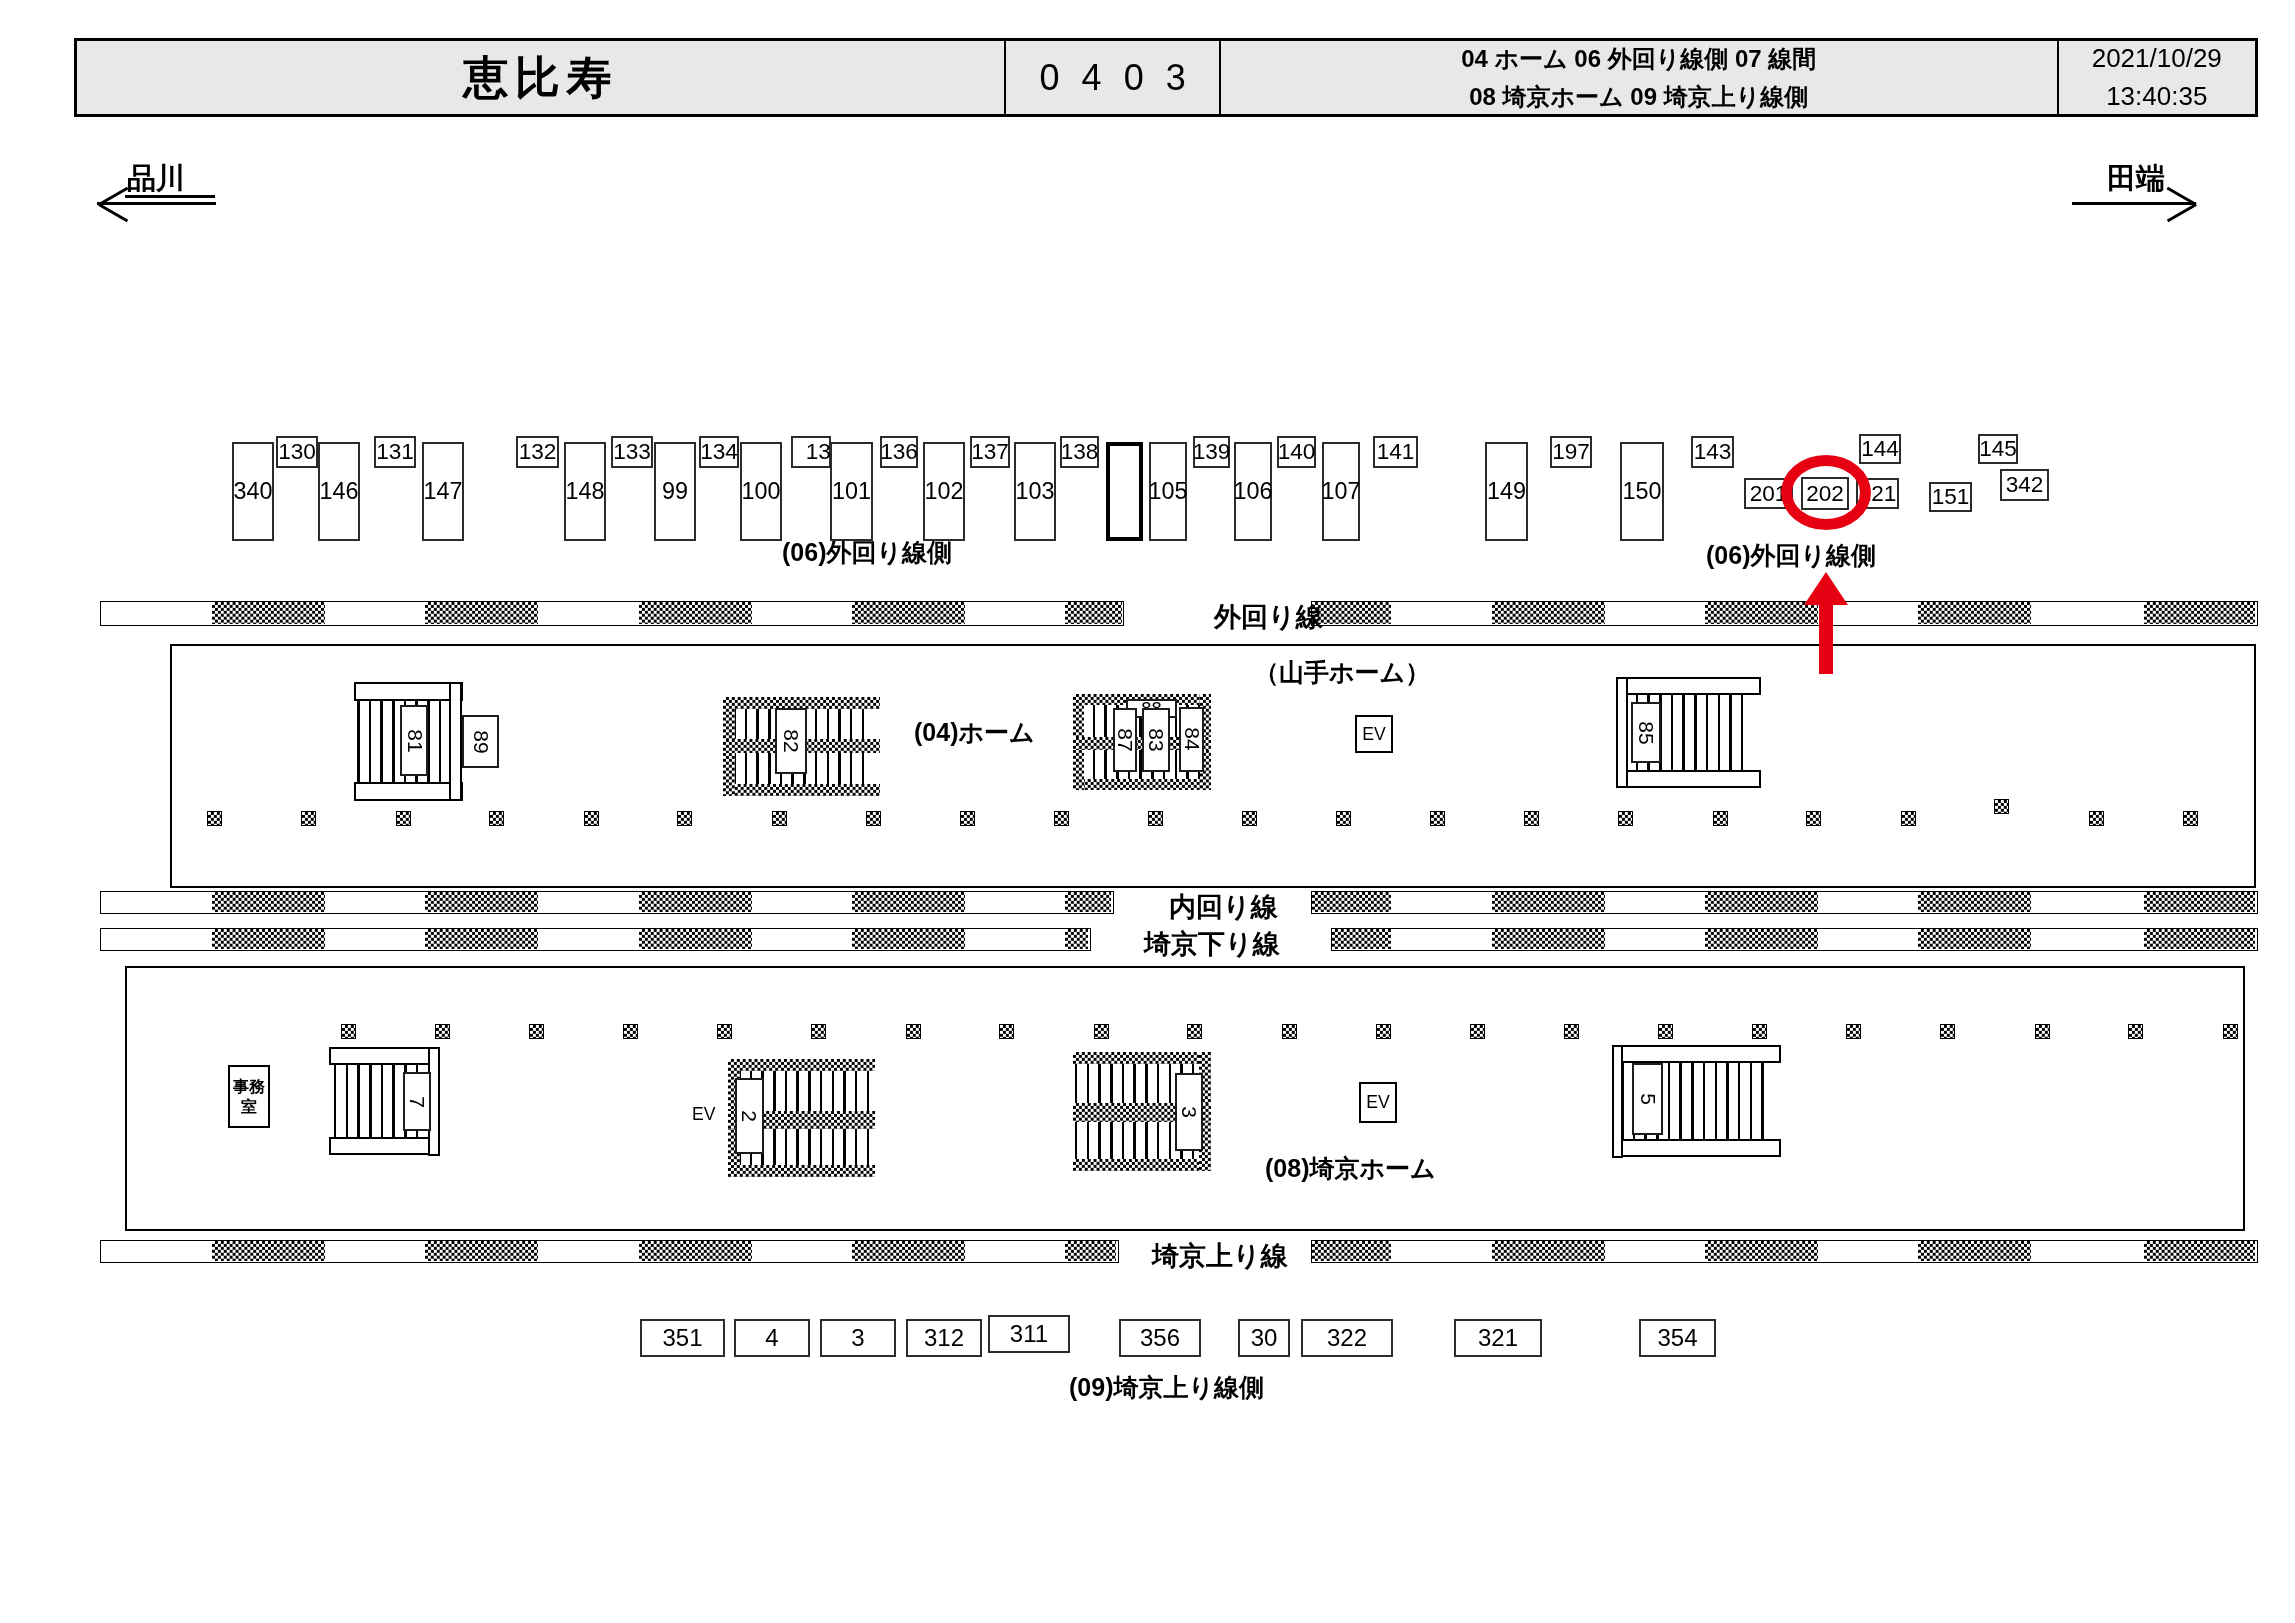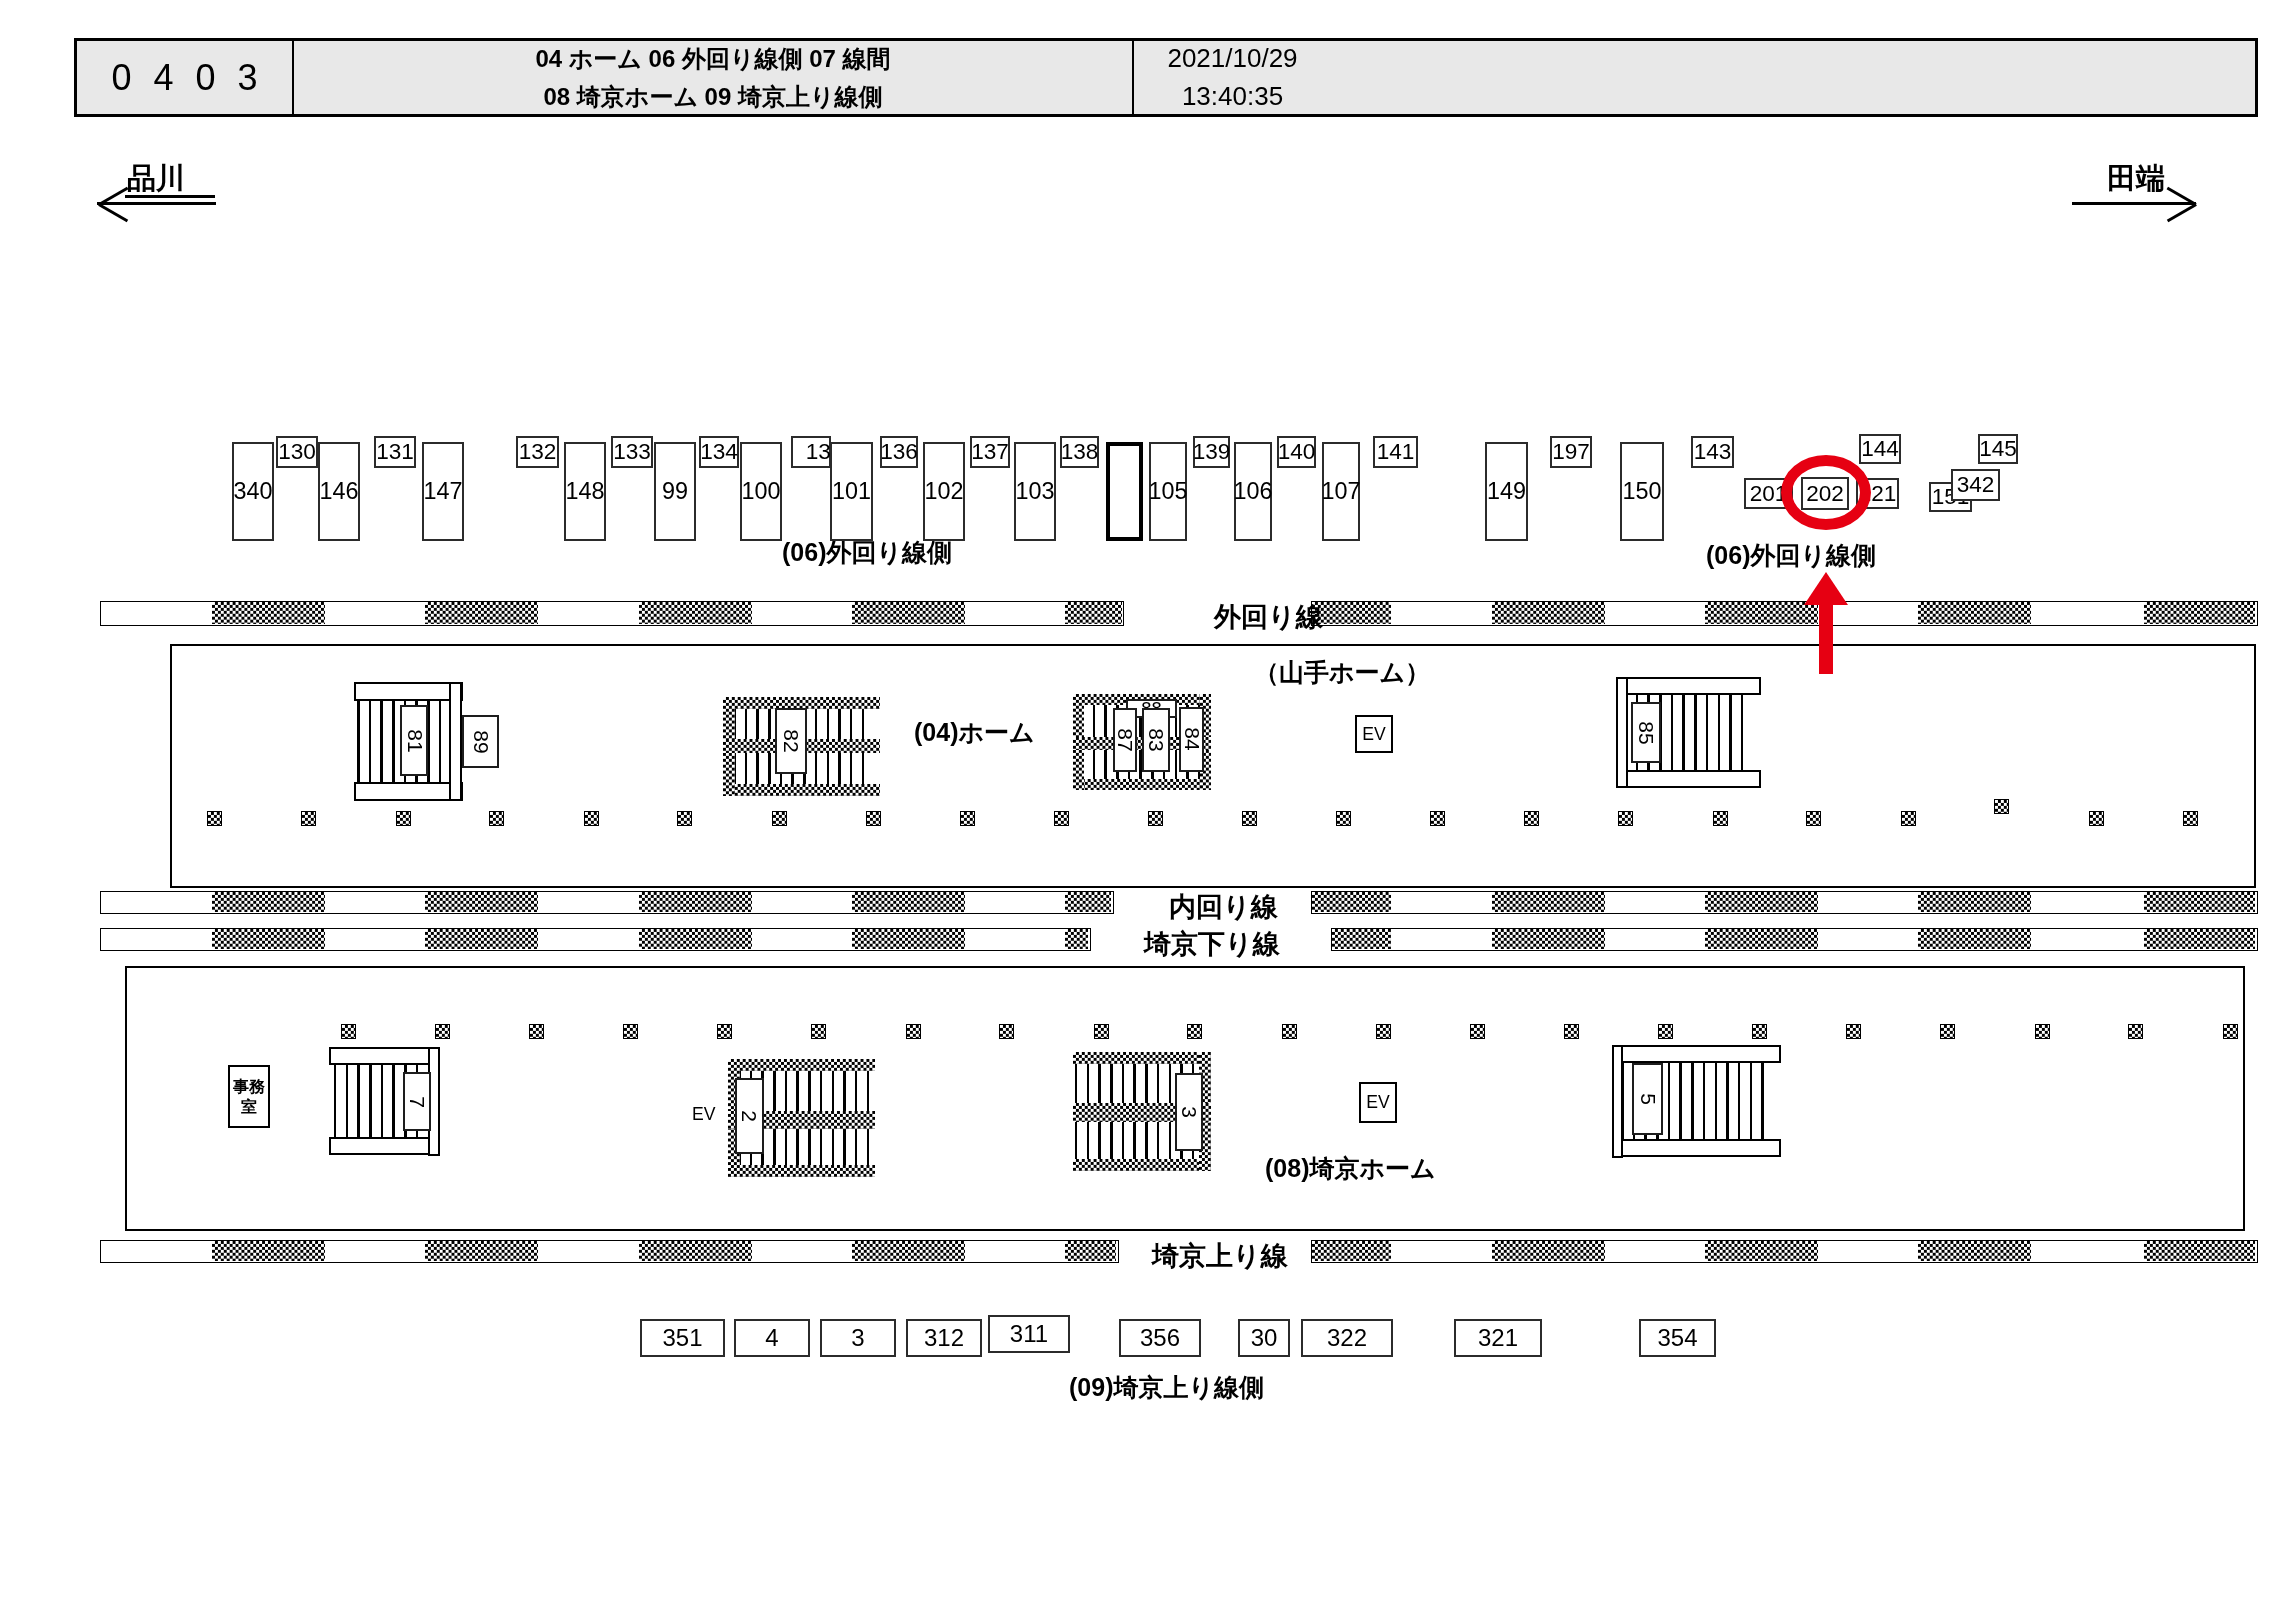--- a/index.html
+++ b/index.html
@@ -61,20 +61,23 @@
   #red-arrow-head{left:1804px;top:572px;width:0;height:0;border-left:22px solid transparent;
     border-right:22px solid transparent;border-bottom:33px solid #e60012;z-index:40;}
   #red-arrow-shaft{left:1819px;top:602px;width:14.2px;height:72px;background:#e60012;z-index:40;}
 </style>
 </head>
 <body>
 
 <div id="scene">
 
   <div id="header">
+    <div class="hcell" style="width:930px;">
+      <span id="station-name">恵比寿</span>
+    </div>
     <div class="hcell" style="width:215px;">
       <span id="station-code">0403</span>
     </div>
     <div class="hcell" style="width:840px;">
       <span class="legendline">04 ホーム  06 外回り線側  07 線間</span>
       <span class="legendline">08 埼京ホーム  09 埼京上り線側</span>
     </div>
     <div class="hcell" style="width:199px;">
       <span class="dtline">2021/10/29</span>
       <span class="dtline">13:40:35</span>
@@ -239,21 +242,21 @@
     <div class="nbox tall" style="left: 1485px; top: 442px; width: 43px; height: 99px;">149</div>
     <div class="nbox small" style="left: 1550px; top: 436px; width: 42px; height: 32px;">197</div>
     <div class="nbox tall" style="left: 1620px; top: 442px; width: 44px; height: 99px;">150</div>
     <div class="nbox small" style="left: 1691px; top: 436px; width: 43px; height: 32px;">143</div>
     <div class="nbox small" style="left: 1859px; top: 434px; width: 42px; height: 30px;">144</div>
     <div class="nbox small" style="left: 1978px; top: 434px; width: 40px; height: 30px;">145</div>
     <div class="nbox small" style="left: 1744px; top: 478px; width: 49px; height: 31px;">201</div>
     <div class="nbox small" style="left: 1801px; top: 477px; width: 48px; height: 33px;">202</div>
     <div class="nbox small" style="left: 1856px; top: 478px; width: 43px; height: 31px;">221</div>
     <div class="nbox small" style="left: 1929px; top: 482px; width: 43px; height: 30px;">151</div>
-    <div class="nbox small" style="left: 1951px; top: 469px; width: 49px; height: 32px;">342</div>
+    <div class="nbox small" style="left: 2000px; top: 469px; width: 49px; height: 32px;">342</div>
     <div class="nbox bottom" style="left: 640px; top: 1319px; width: 85px; height: 38px;">351</div>
     <div class="nbox bottom" style="left: 734px; top: 1319px; width: 76px; height: 38px;">4</div>
     <div class="nbox bottom" style="left: 820px; top: 1319px; width: 76px; height: 38px;">3</div>
     <div class="nbox bottom" style="left: 906px; top: 1319px; width: 76px; height: 38px;">312</div>
     <div class="nbox bottom" style="left: 988px; top: 1315px; width: 82px; height: 38px;">311</div>
     <div class="nbox bottom" style="left: 1119px; top: 1319px; width: 82px; height: 38px;">356</div>
     <div class="nbox bottom" style="left: 1238px; top: 1319px; width: 52px; height: 38px;">30</div>
     <div class="nbox bottom" style="left: 1301px; top: 1319px; width: 92px; height: 38px;">322</div>
     <div class="nbox bottom" style="left: 1454px; top: 1319px; width: 88px; height: 38px;">321</div>
     <div class="nbox bottom" style="left: 1639px; top: 1319px; width: 77px; height: 38px;">354</div>

